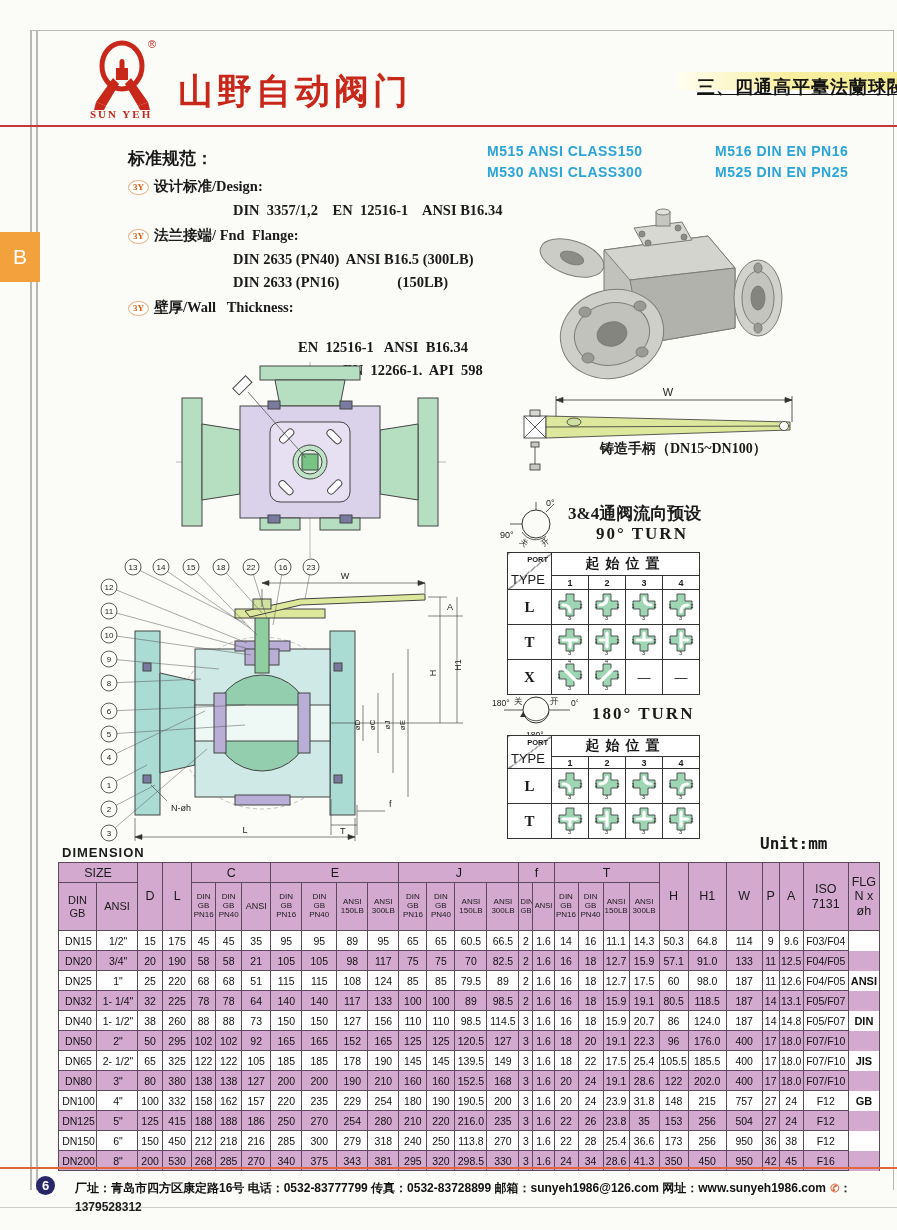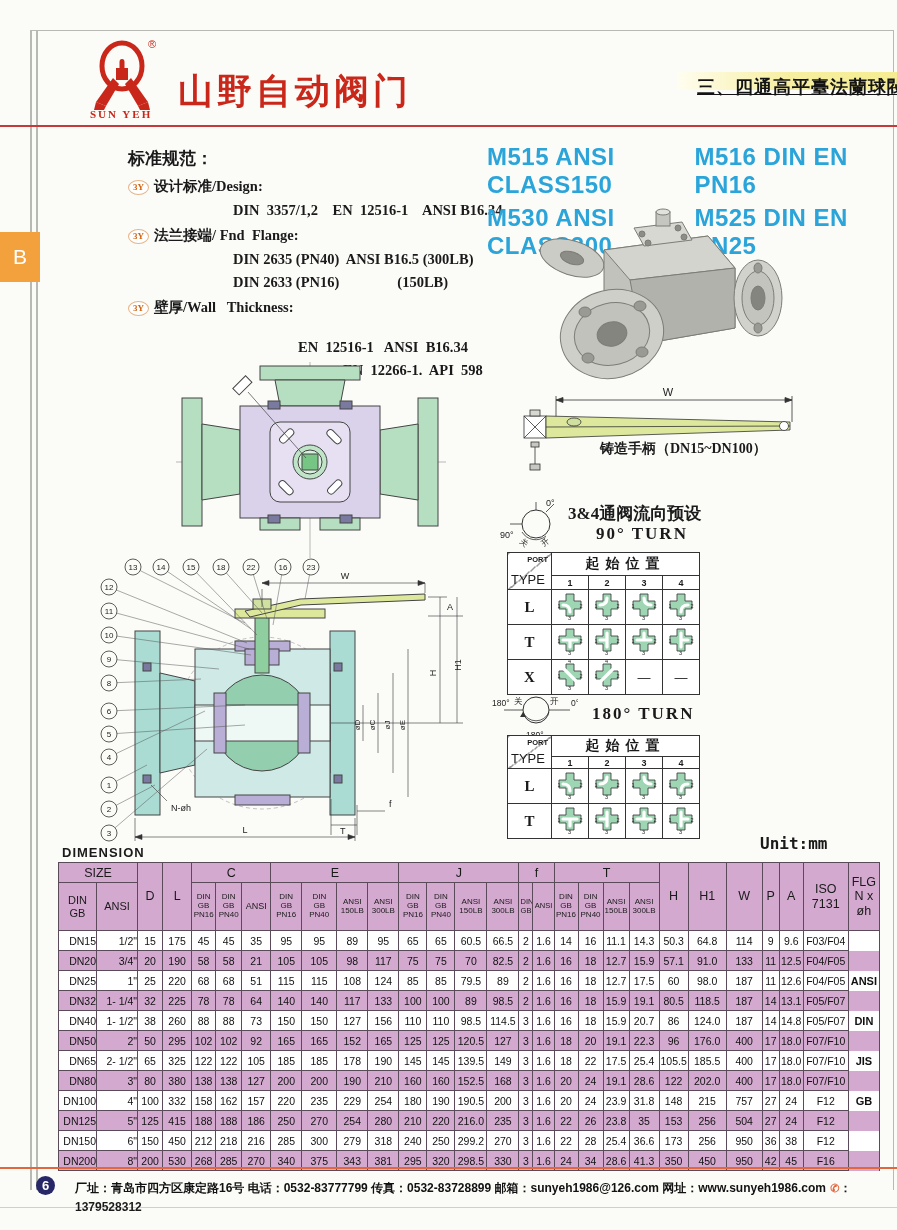--- a/index.html
+++ b/index.html
@@ -19,21 +19,21 @@
   #side-tab{background:#f2a13c;color:#fff;text-align:center;font-size:21px;
             font-family:"Liberation Sans",sans-serif;}
   
   .std-title{font-size:17px;font-weight:bold;font-family:"DejaVu Sans",sans-serif;}
   .std-item{font-family:"Liberation Serif",serif;font-weight:bold;font-size:14.5px;white-space:pre;}
   .badge3y{display:inline-block;width:19px;height:13px;border:1px solid #e5b489;border-radius:50%;
            color:#d3630f;font-size:9px;font-weight:bold;text-align:center;line-height:13px;
            background:#fff;margin-right:5px;vertical-align:1px;font-family:"Liberation Serif",serif;}
   .std-line{font-family:"Liberation Serif",serif;font-weight:bold;font-size:14.5px;white-space:pre;}
   
-  .model-row{display:flex;font-weight:bold;font-size:24px;color:#2aa4d9;
+  .model-row{display:flex;font-weight:bold;font-size:14px;color:#2aa4d9;
              font-family:"Liberation Sans",sans-serif;letter-spacing:0.5px;}
   .model-row span:first-child{width:228px;}
   
   .flow-title{font-family:"Liberation Serif",serif;font-weight:bold;font-size:17px;}
   .flow-table{border-collapse:collapse;table-layout:fixed;background:#fff;}
   .flow-table th,.flow-table td{border:1px solid #333;padding:0;text-align:center;vertical-align:middle;}
   .flow-diag-cell{position:relative;background:
       linear-gradient(to bottom right,transparent 49.4%,#333 49.4%,#333 50.6%,transparent 50.6%);}
   .flow-diag-cell .p-port{position:absolute;top:2px;right:3px;font-size:7.5px;font-weight:bold;}
   .flow-diag-cell .p-type{position:absolute;bottom:2px;left:3px;font-size:13px;font-weight:normal;}
@@ -44,21 +44,21 @@
   
   #dim-title{font-size:13px;font-weight:bold;letter-spacing:1px;}
   #unit-label{font-family:"DejaVu Sans Mono",monospace;font-weight:bold;font-size:16px;}
   #dim-table{border-collapse:collapse;table-layout:fixed;width:822px;background:#fff;}
   #dim-table th,#dim-table td{border:1px solid #5a4a5a;overflow:hidden;}
   #dim-table thead th{background:#d4a9d0;font-weight:normal;text-align:center;}
   .grp{font-size:12.5px;height:20px;}
   .sub{font-size:8px;line-height:1.12;white-space:pre-line;height:48px;text-align:center;}
   .big2{font-size:12.5px;white-space:pre-line;line-height:1.15;}
   #dim-table tbody td{font-size:10.5px;text-align:center;height:19px;padding:0;color:#111;}
-  #dim-table tbody td.lft{text-align:right;padding-left:2px;}
+  #dim-table tbody td.lft{text-align:center;padding-left:2px;}
   #dim-table tbody tr.alt td{background:#d4a9d0;}
   #dim-table tbody td.flg{font-weight:bold;font-size:11px;border-top:none;border-bottom:none;background:#fff;}
   
   #footer-text{font-size:12px;font-weight:bold;color:#111;white-space:nowrap;}
   #page-circle{width:19px;height:19px;border-radius:50%;background:#272768;color:#fff;
                text-align:center;line-height:19px;font-size:13px;font-weight:bold;}
   .cap{font-family:"Liberation Serif",serif;font-weight:bold;font-size:14px;}
   svg text{font-family:"Liberation Sans",sans-serif;}
 </style>
 </head>
@@ -996,21 +996,21 @@
           <td>450</td>
           <td>212</td>
           <td>218</td>
           <td>216</td>
           <td>285</td>
           <td>300</td>
           <td>279</td>
           <td>318</td>
           <td>240</td>
           <td>250</td>
-          <td>299.2</td>
+          <td>113.8</td>
           <td>270</td>
           <td>3</td>
           <td>1.6</td>
           <td>22</td>
           <td>28</td>
           <td>25.4</td>
           <td>36.6</td>
           <td>173</td>
           <td>256</td>
           <td>950</td>

